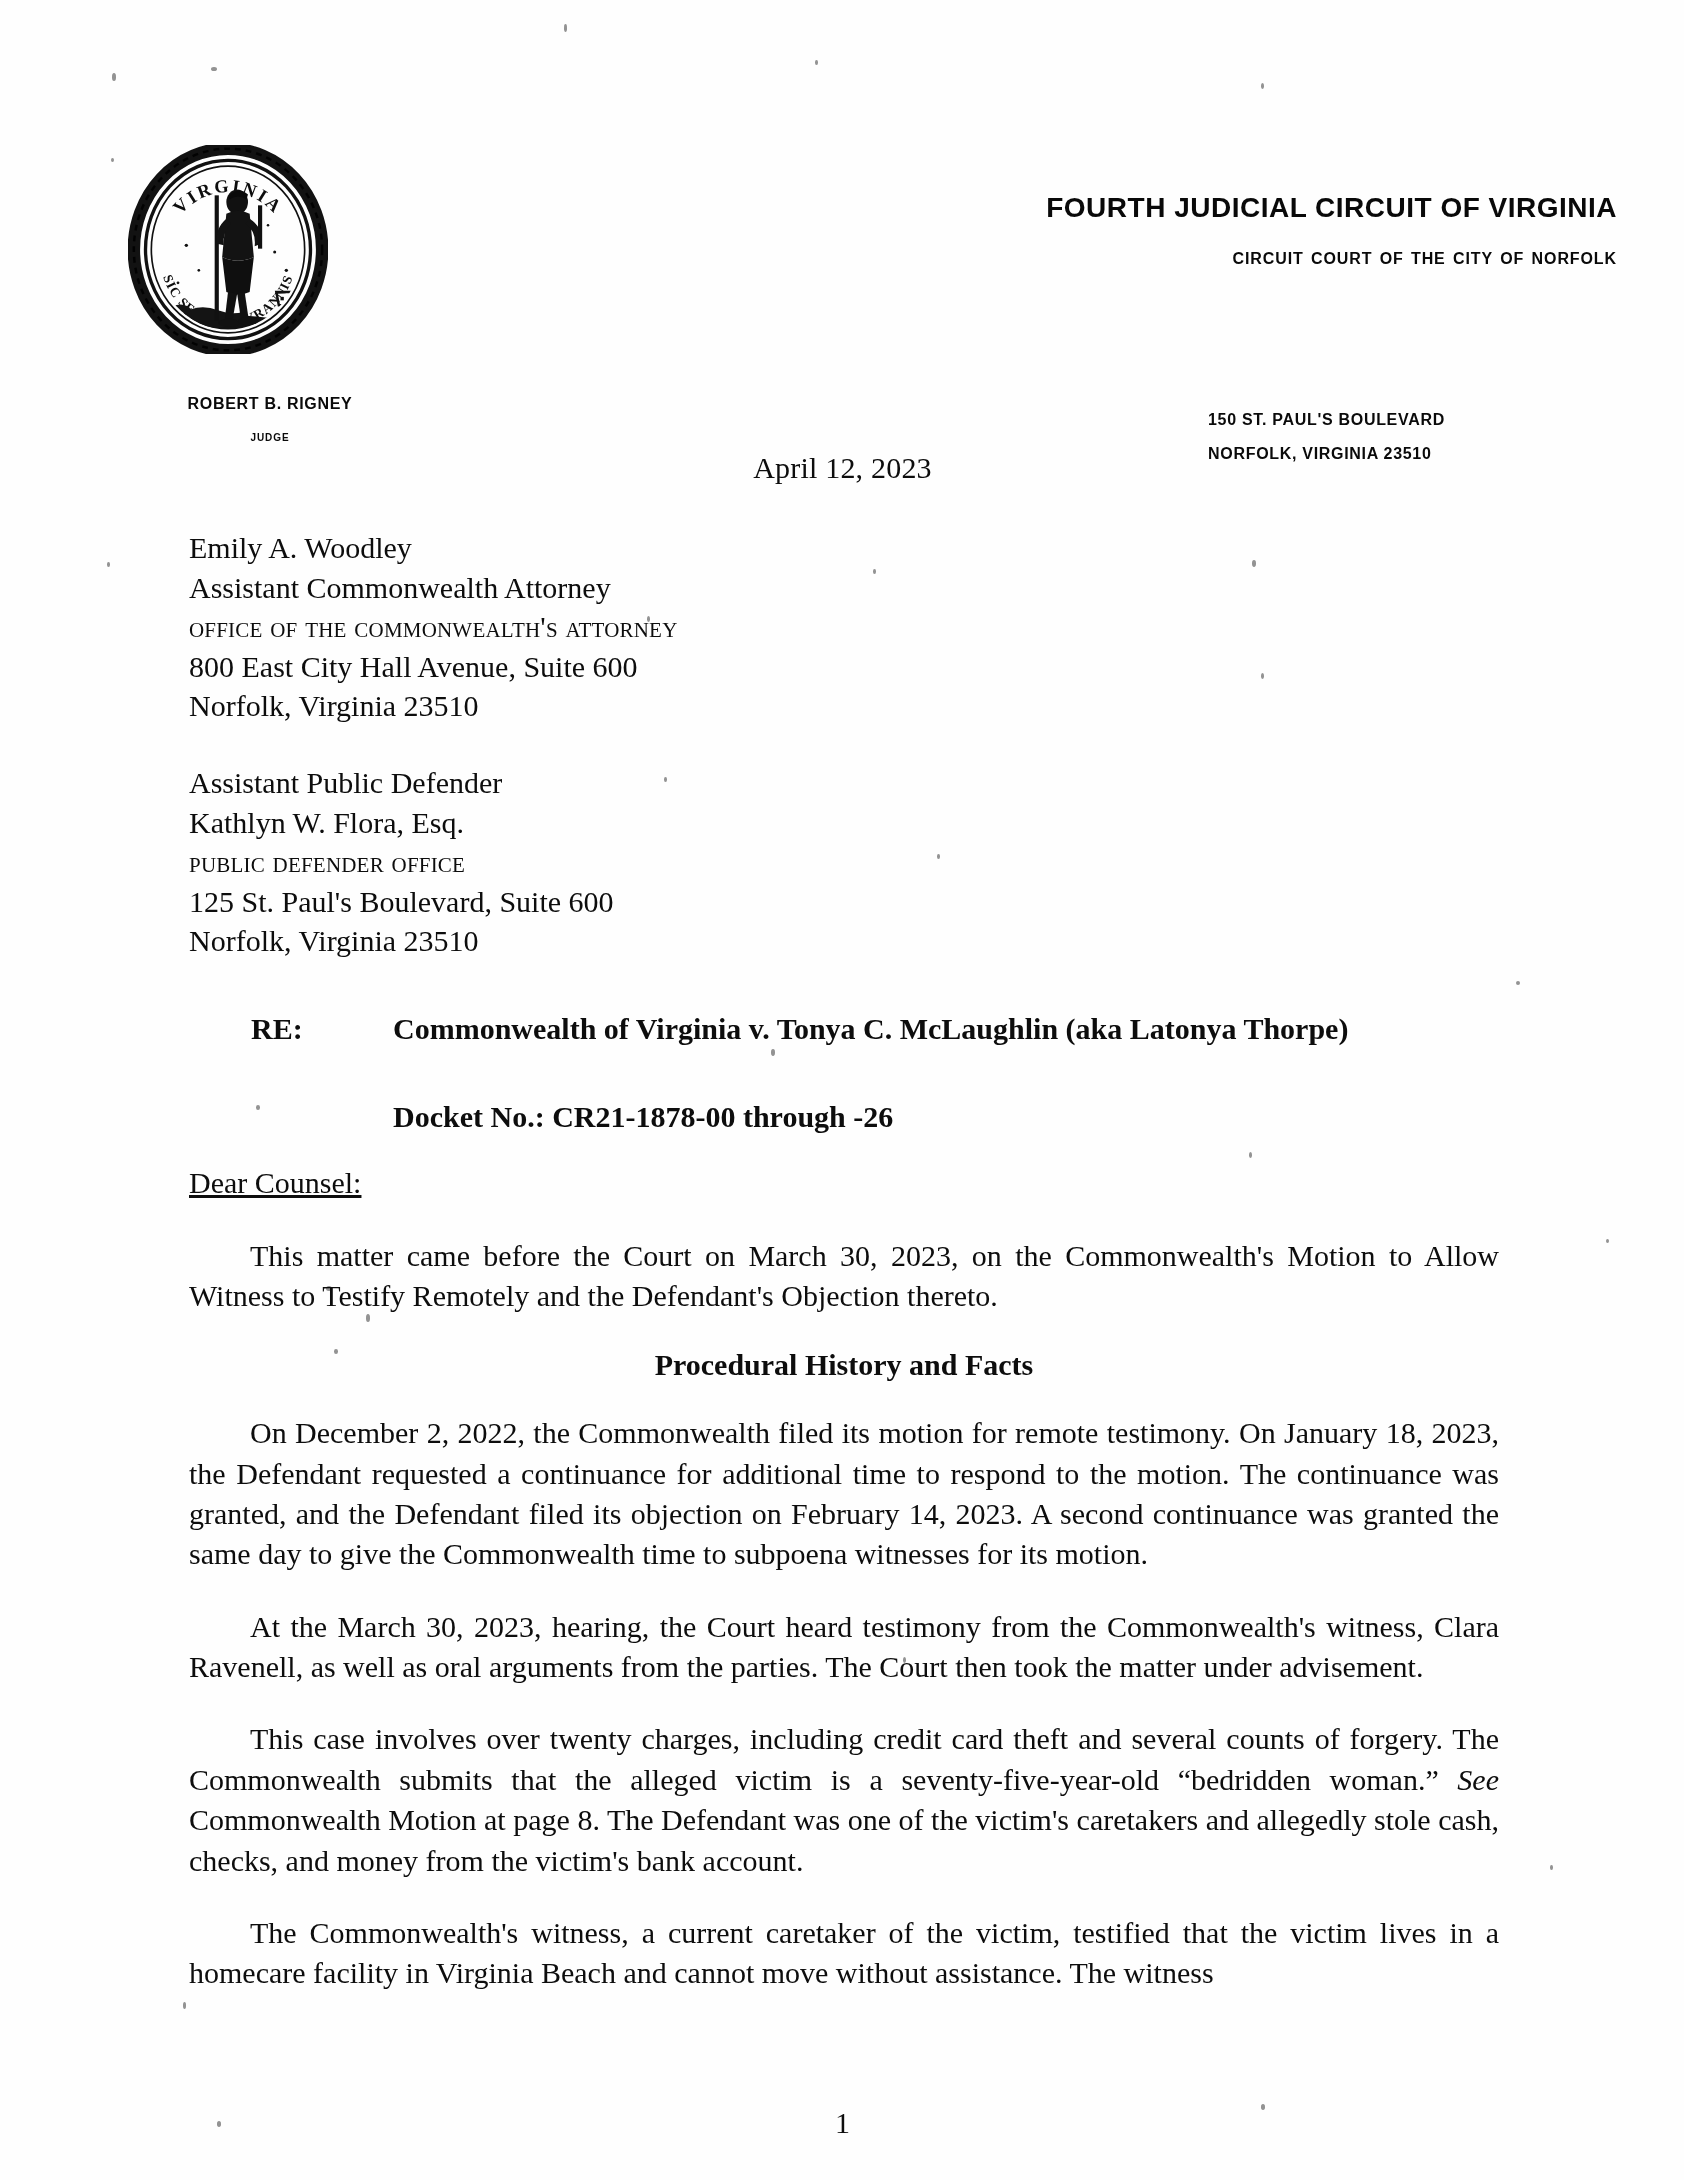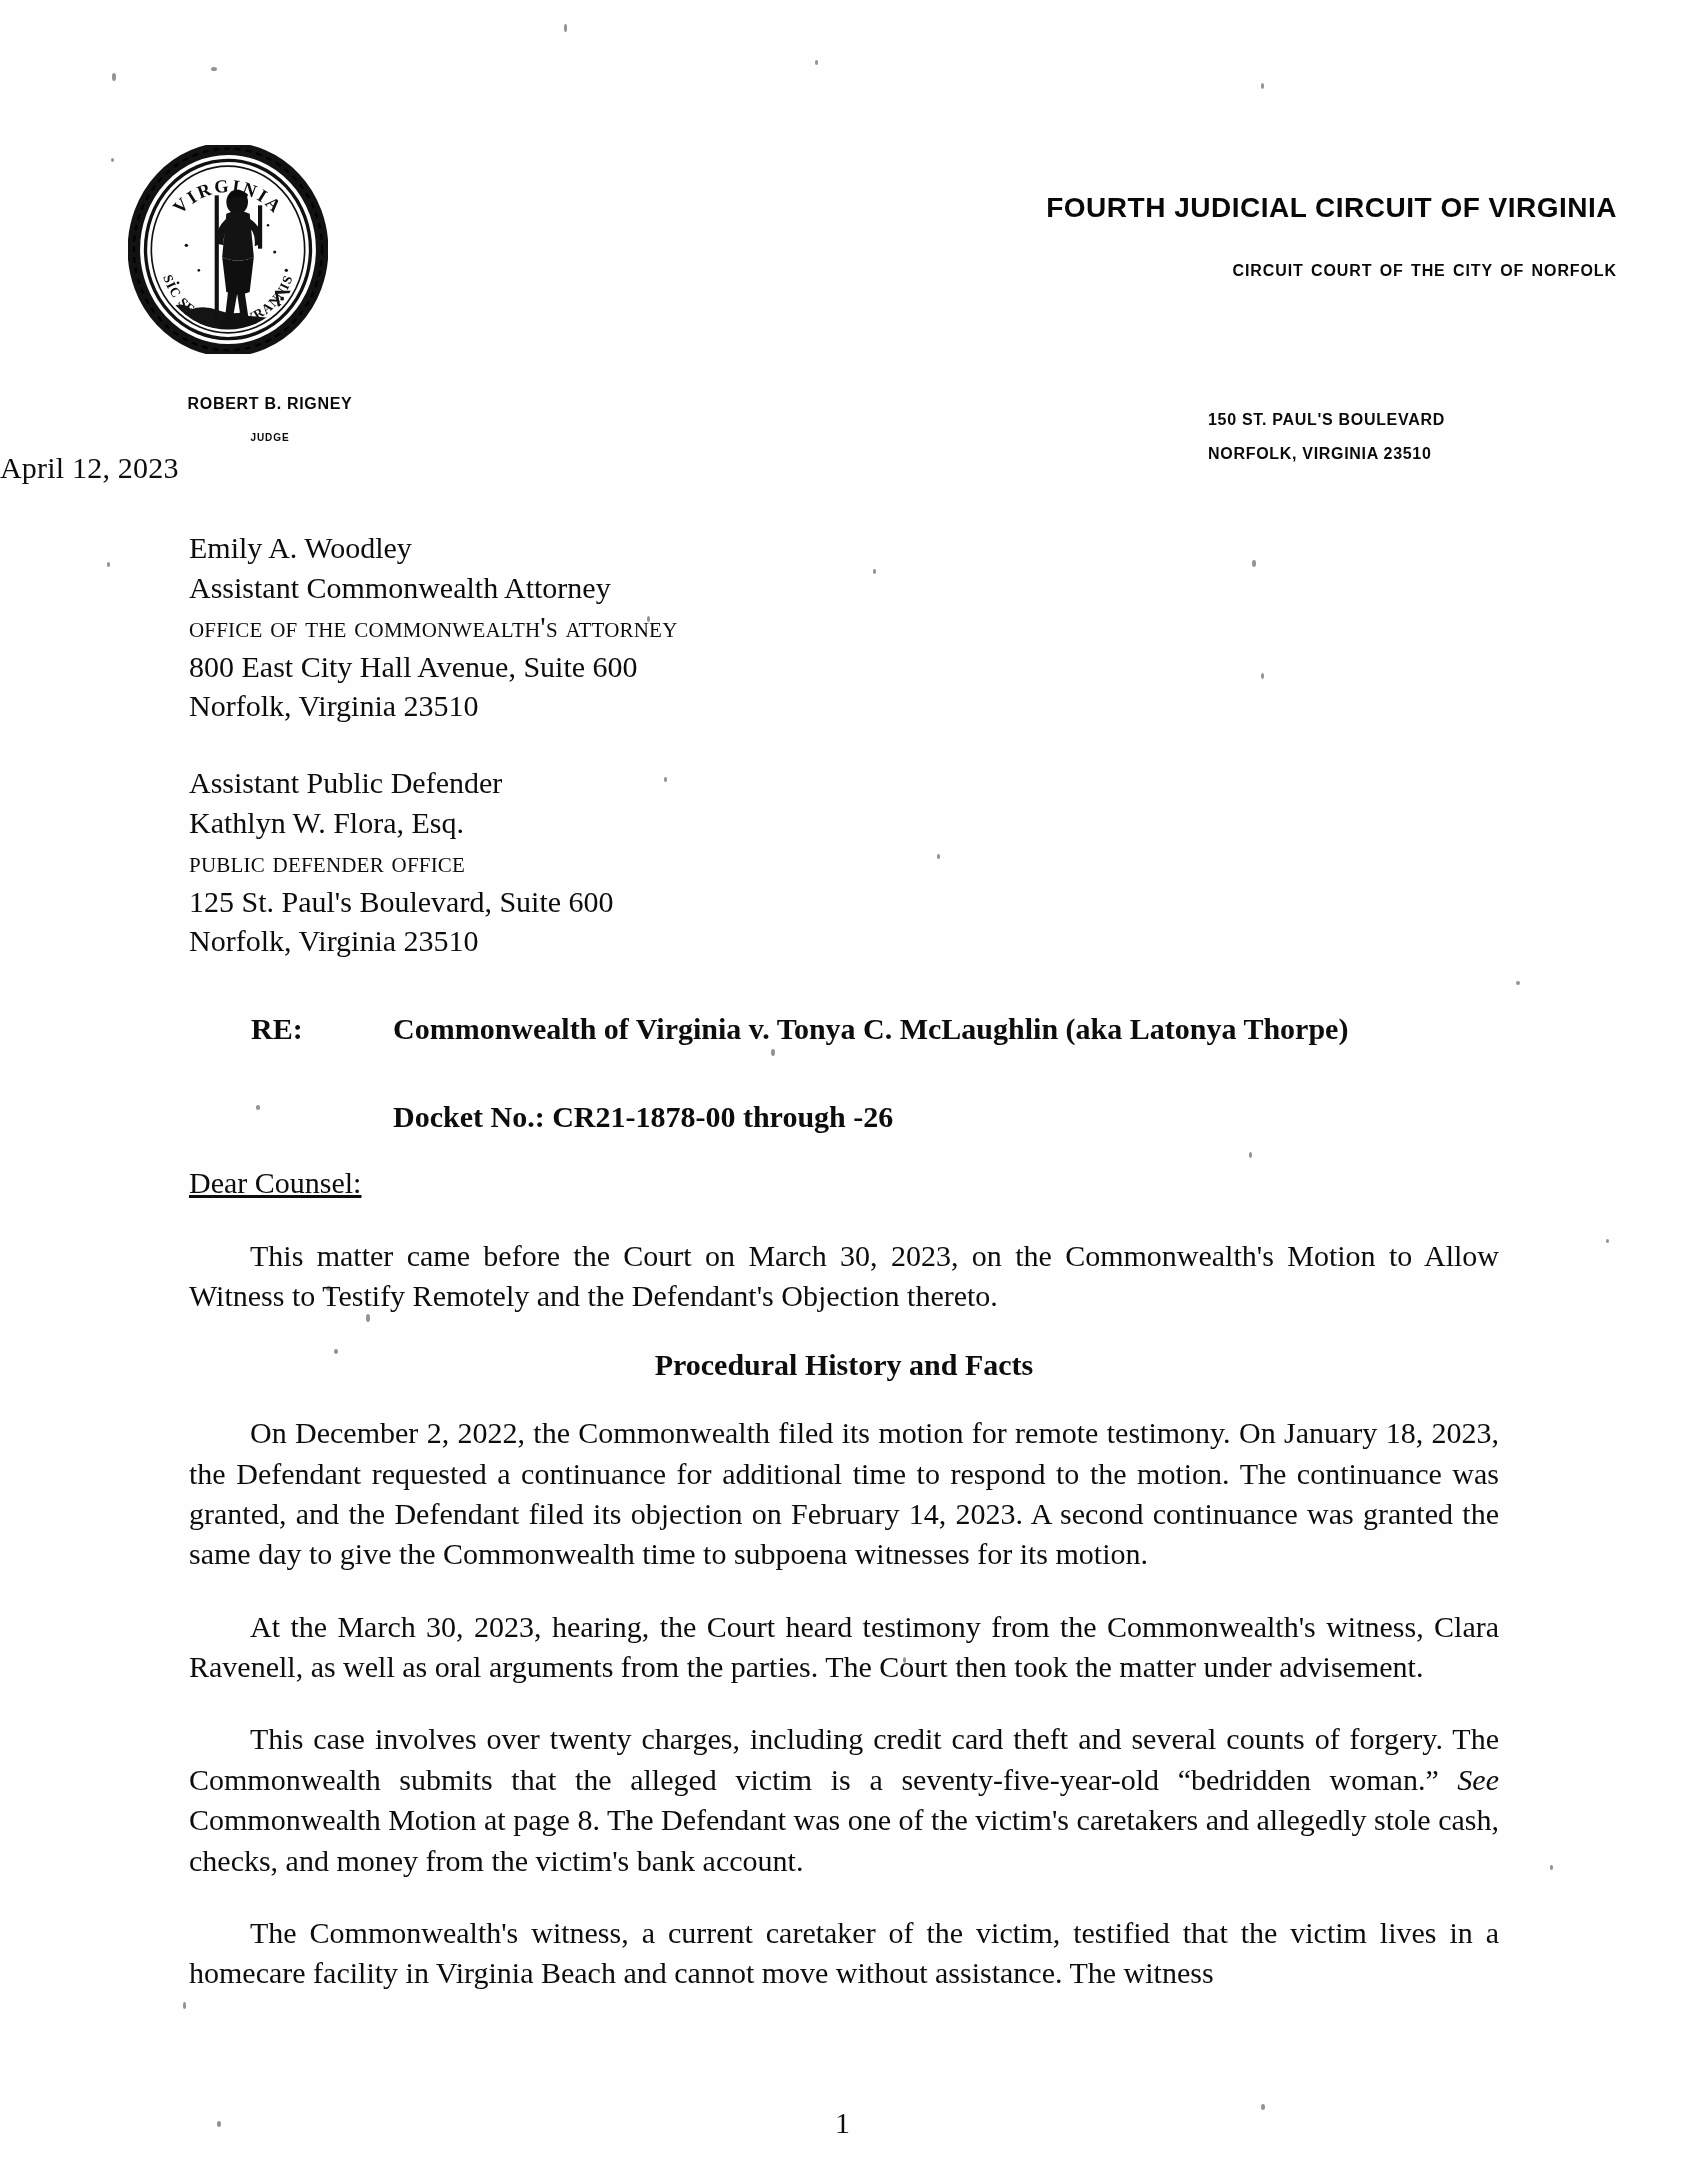--- a/index.html
+++ b/index.html
@@ -64,21 +64,21 @@
     font-size: 28px;
     letter-spacing: 0.5px;
     color: #090909;
     white-space: nowrap;
   }
   .court-line-2 {
     font-family: "Liberation Sans", "DejaVu Sans", sans-serif;
     font-weight: 700;
     font-size: 23px;
     letter-spacing: 0.9px;
-    margin-top: 31px;
+    margin-top: 19px;
     color: #090909;
     font-variant: small-caps;
     text-transform: lowercase;
     white-space: nowrap;
   }
   .court-line-2::first-letter { font-size: 23px; }
 
   
   .info-row {
     position: absolute;
@@ -123,21 +123,21 @@
     white-space: nowrap;
   }
   .addr-line2 { margin-top: 18px; }
 
   
   .letter-date {
     position: absolute;
     top: 451px;
     left: 0;
     width: 100%;
-    text-align: left;
+    text-align: center;
     font-size: 30px;
     letter-spacing: 0.2px;
   }
 
   .content {
     position: absolute;
     left: 189px;
     right: 186px;
     top: 528px;
   }

